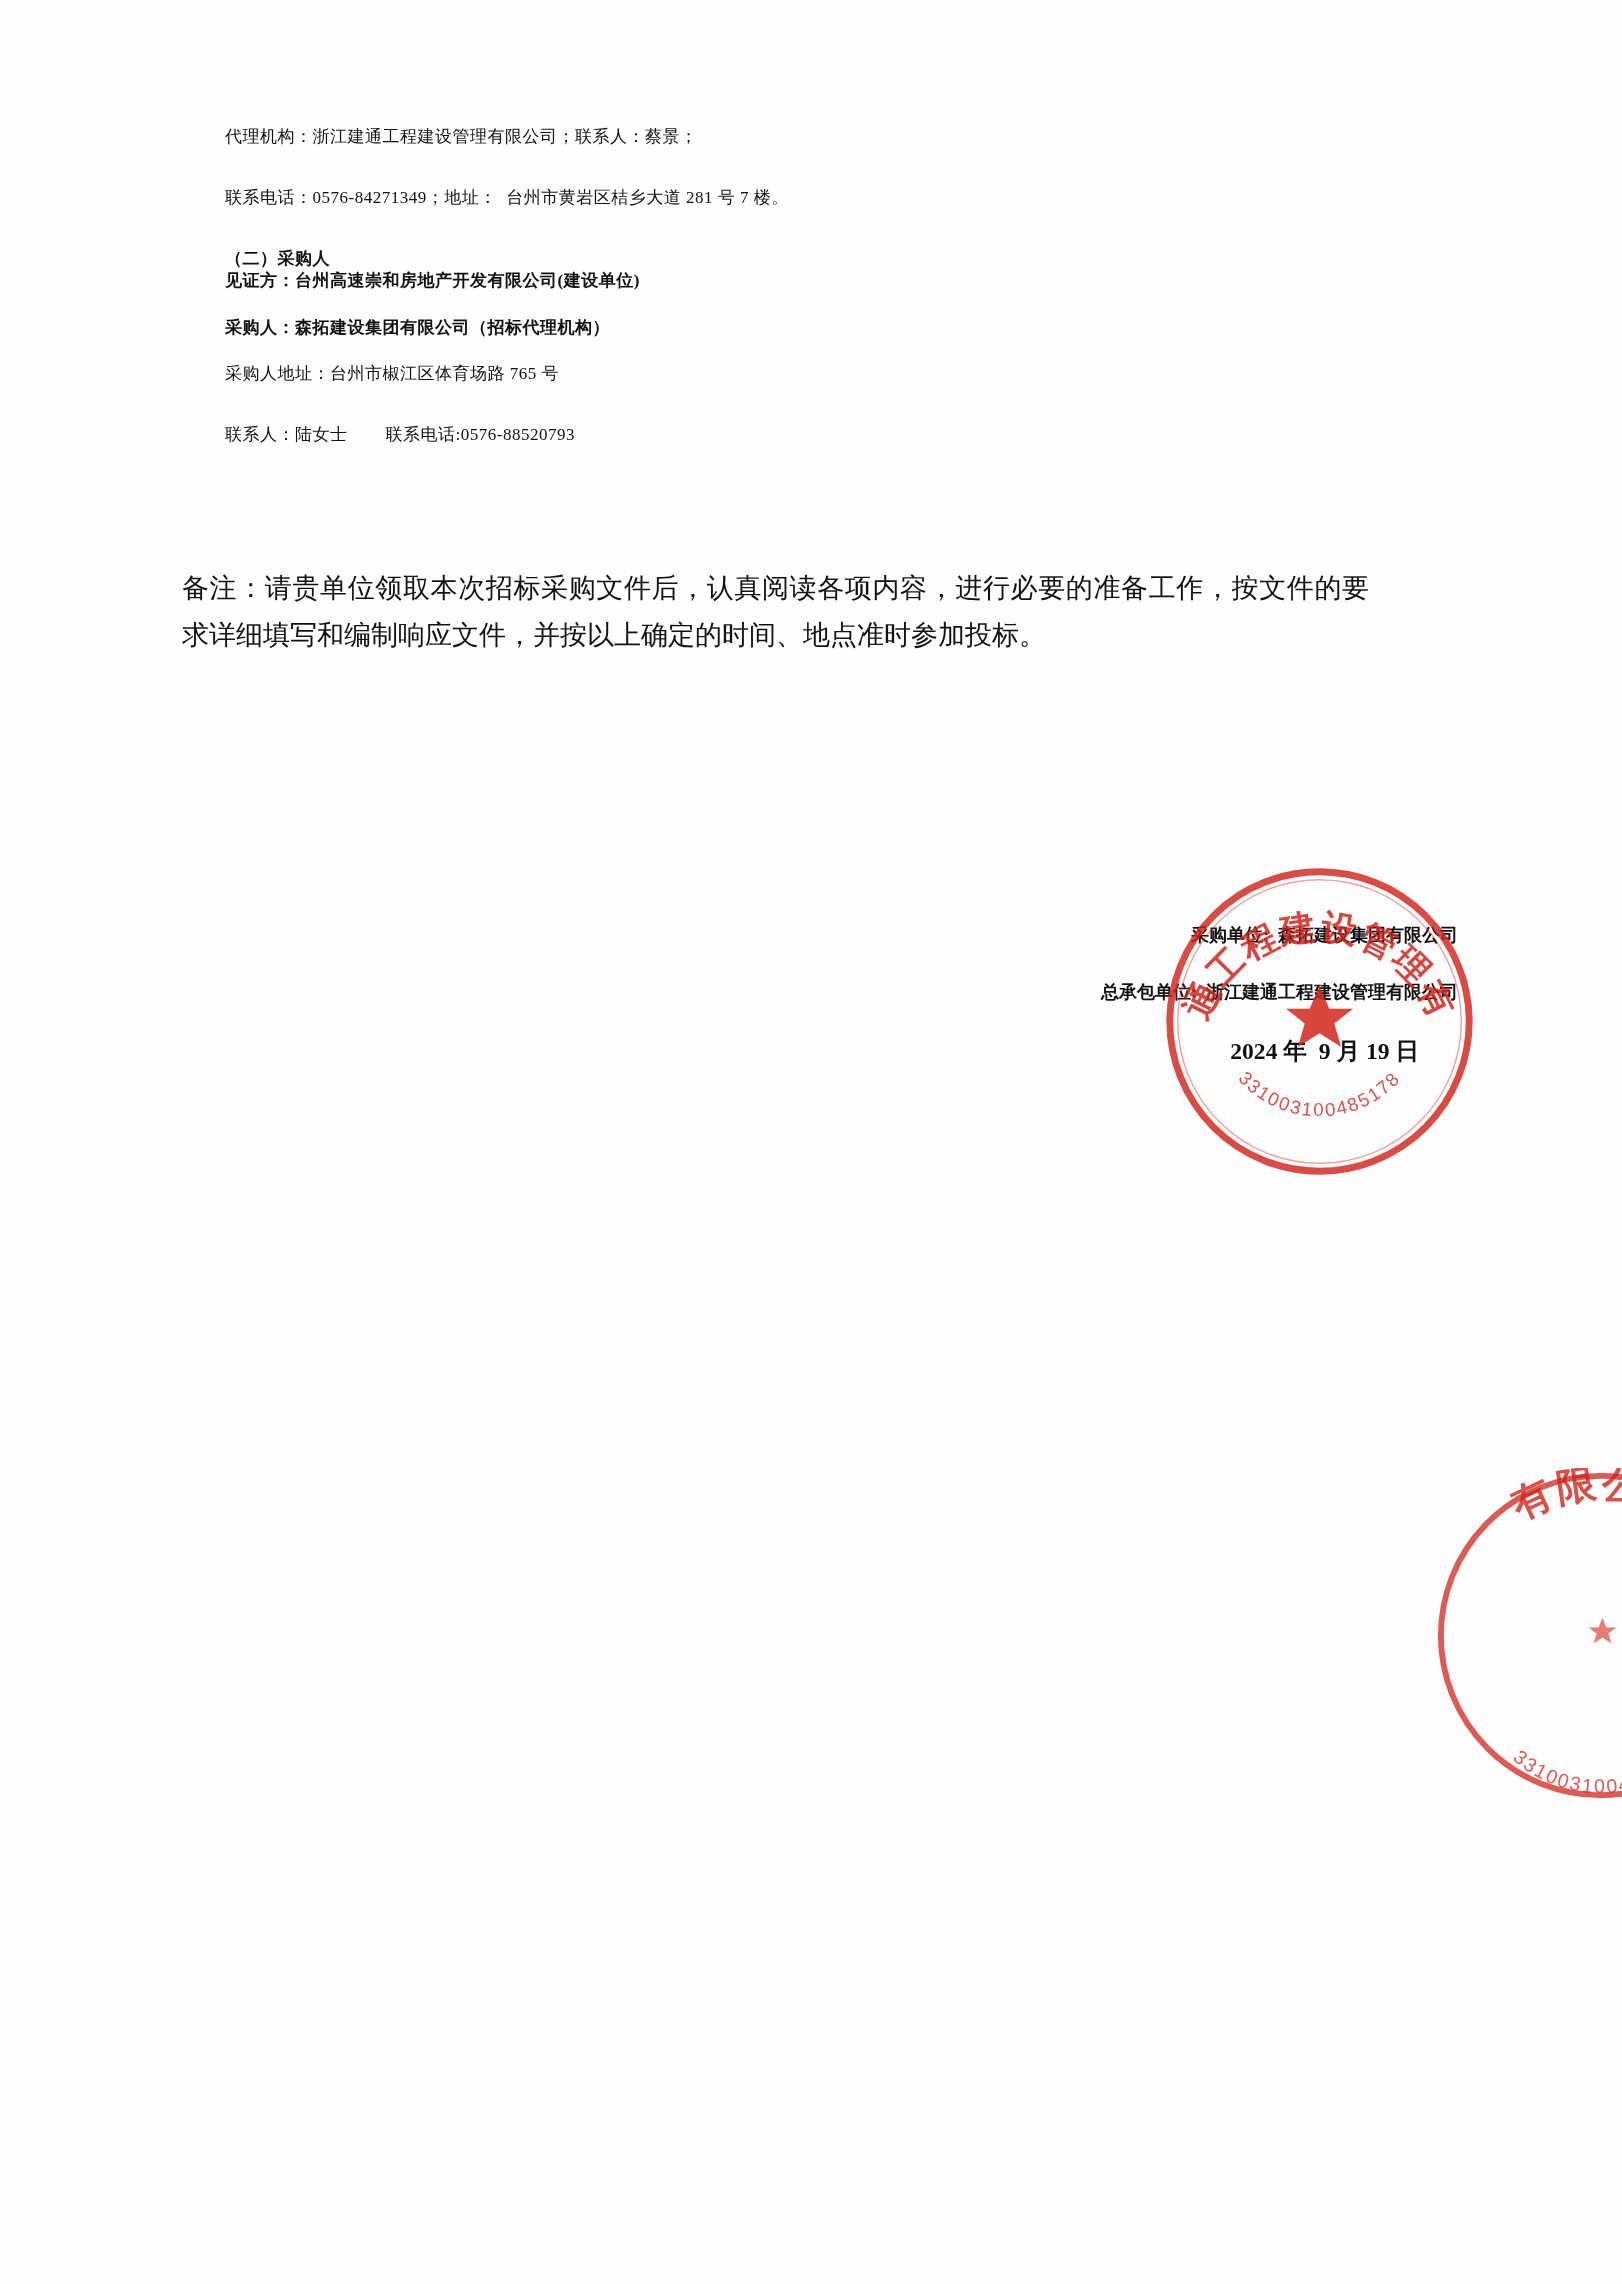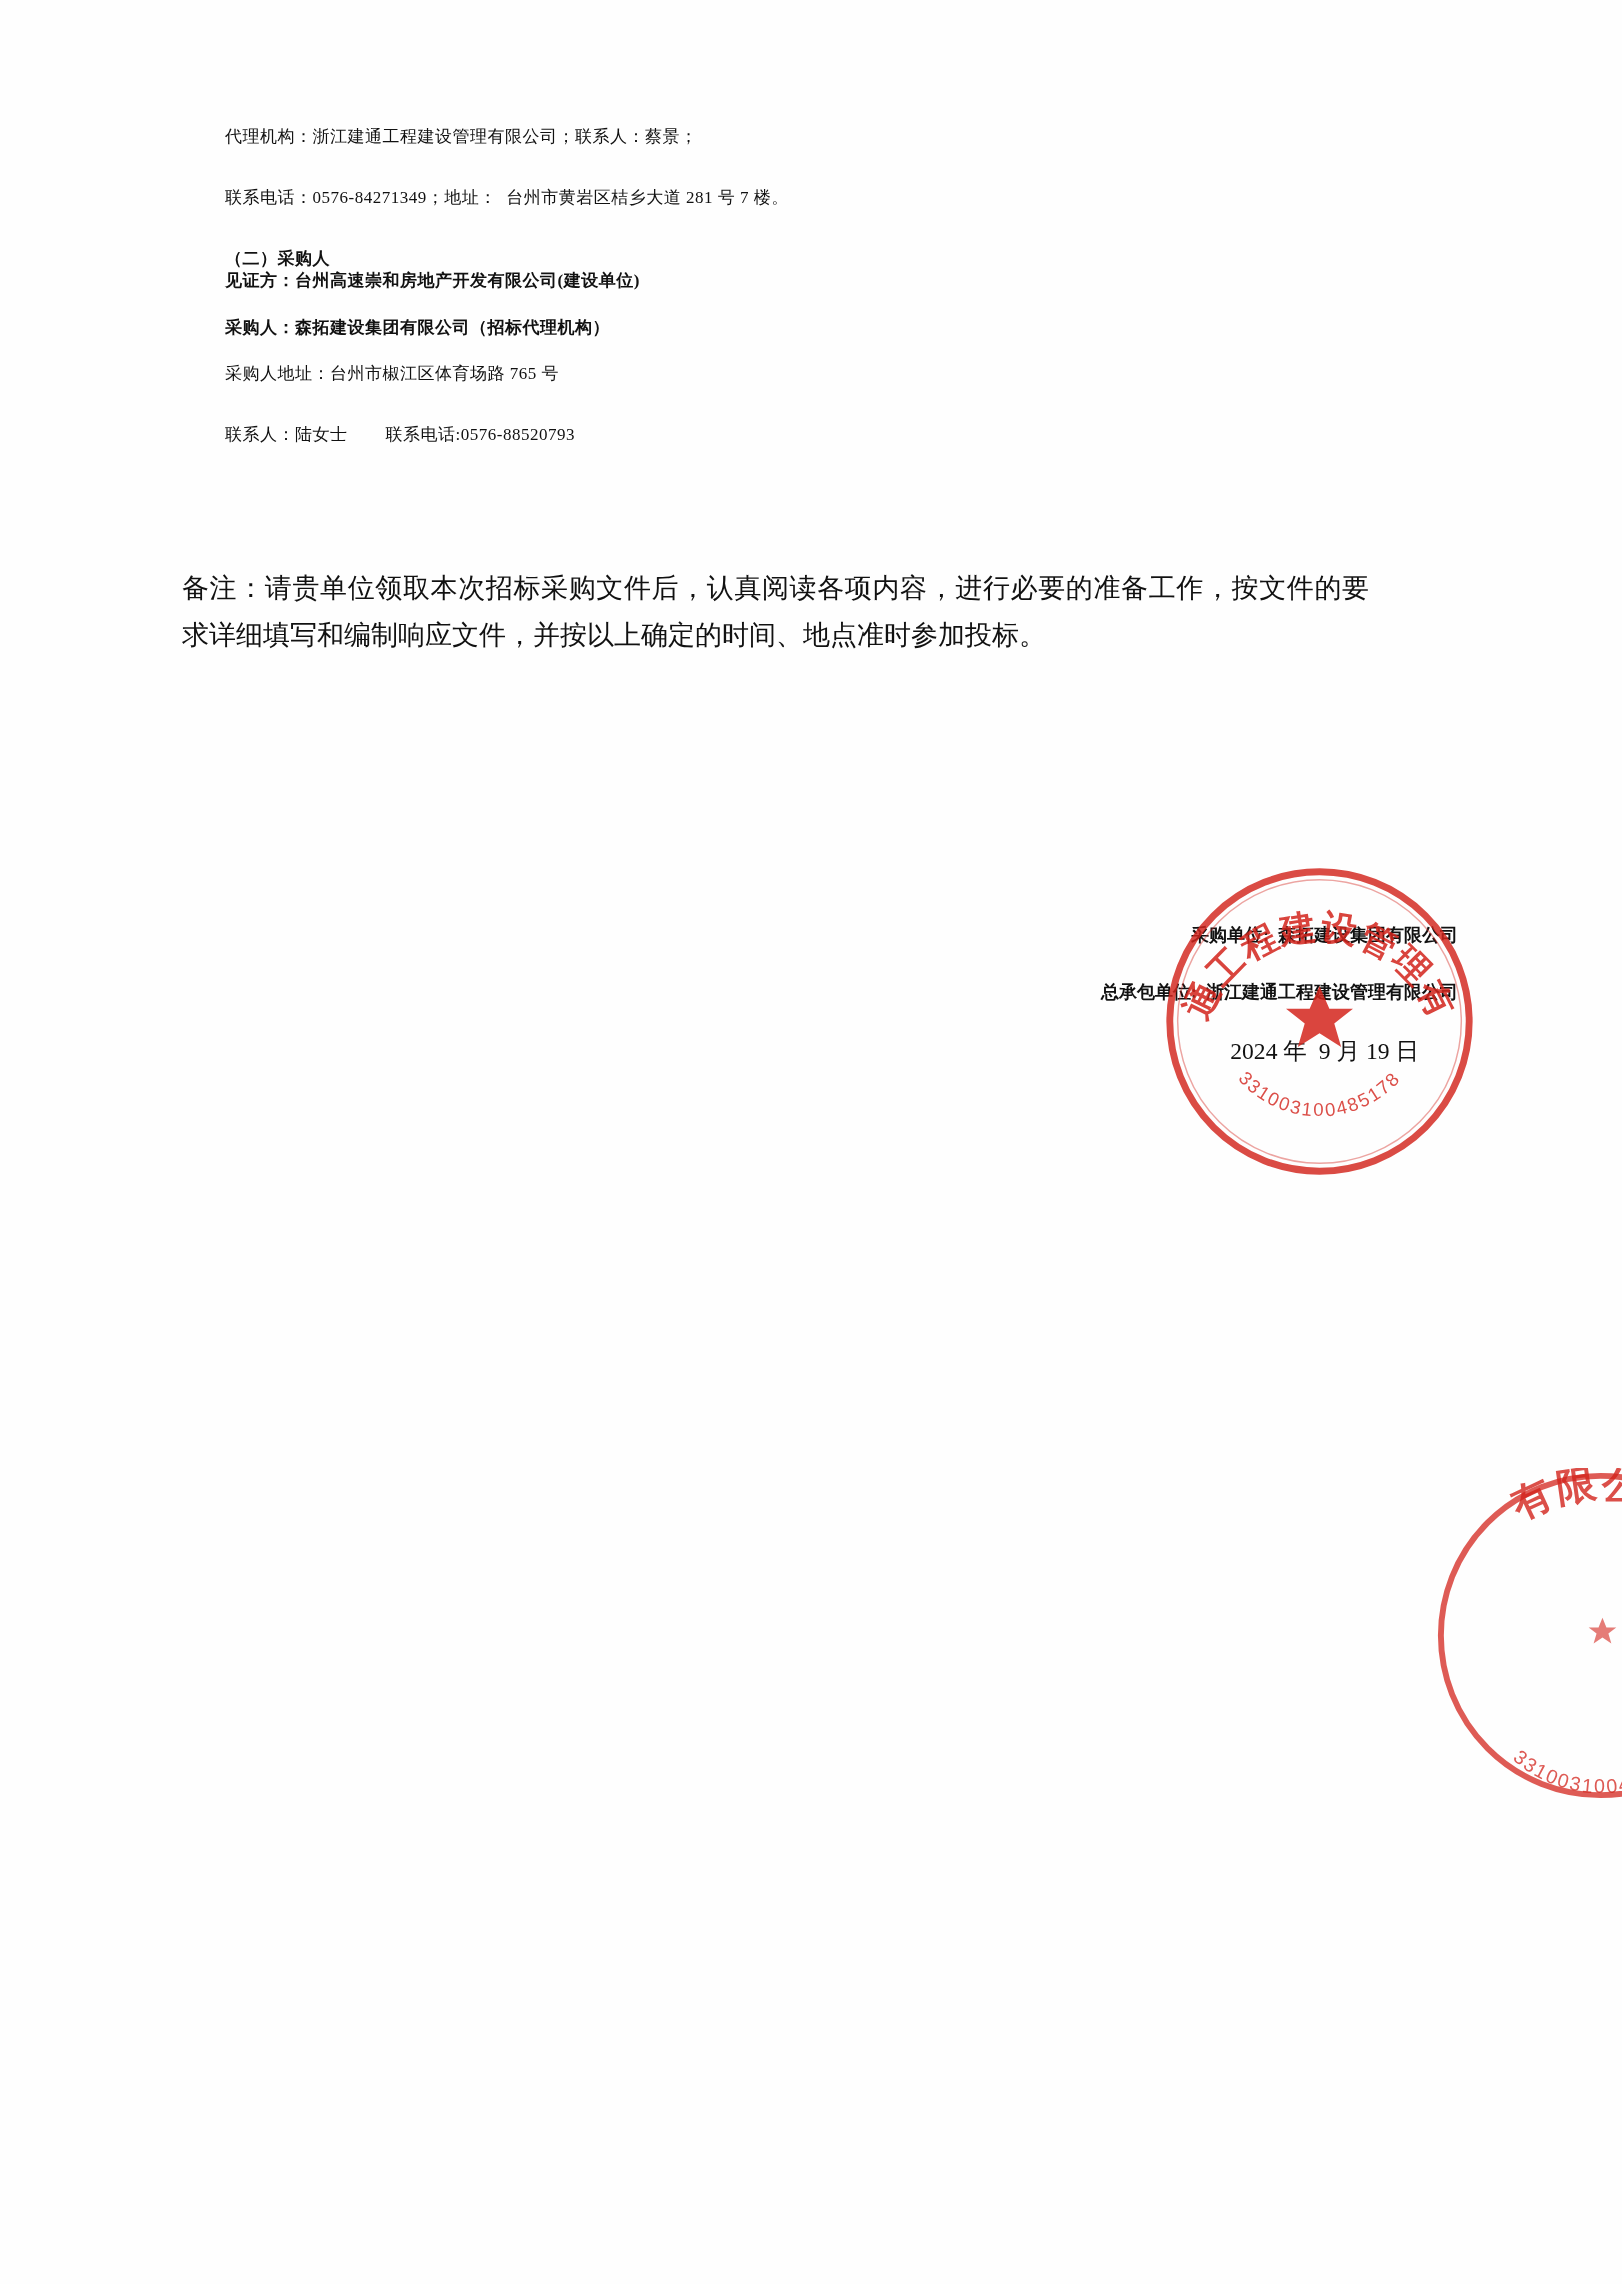--- a/index.html
+++ b/index.html
@@ -64,21 +64,21 @@
   }
   .sign-line {
     font-size: 18px;
     font-weight: bold;
     line-height: 1.0;
     margin-bottom: 39px;
     white-space: pre;
   }
   .sign-date {
     font-size: 23.6px;
-    font-weight: normal;
+    font-weight: bold;
     line-height: 1.0;
     padding-right: 39px;
     white-space: pre;
   }
 
   
   .stamp-main {
     position: absolute;
     left: 1157px;
     top: 859px;

